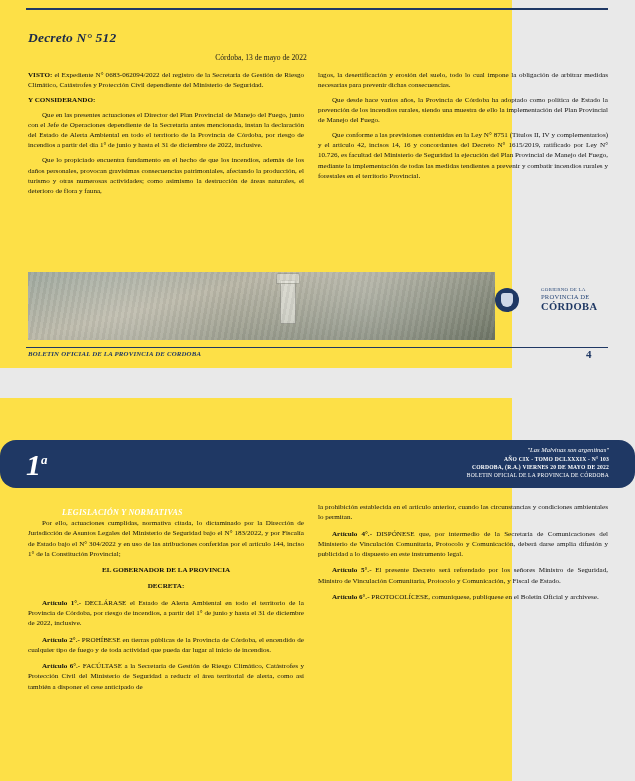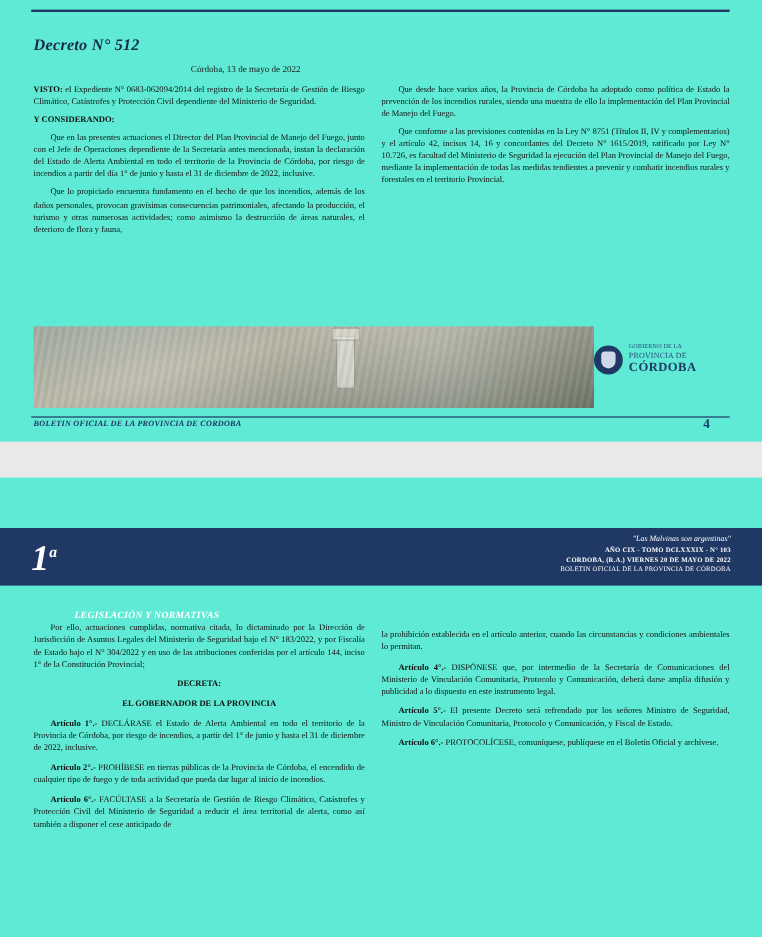--- a/index.html
+++ b/index.html
@@ -8,24 +8,24 @@
     background: #e9e9e9;
   }
   body {
     width: 635px;
     height: 781px;
     font-family: "Liberation Serif", serif;
     overflow: hidden;
     position: relative;
   }
   .page {
-    background: #5eead4;
+    background: #fde047;
     position: absolute;
     left: 0;
-    width: 635px;
+    width: 512px;
     box-sizing: border-box;
   }
 
   
   .page-top {
     top: 0;
     height: 368px;
     padding: 0;
   }
   .topbar {
@@ -43,23 +43,23 @@
     font-family: "Liberation Serif", serif;
     font-style: italic;
     font-weight: bold;
     font-size: 13.5px;
     color: #1b2a4a;
     letter-spacing: 0.2px;
   }
   .place-date {
     position: absolute;
     top: 53px;
-    left: 159px;
+    left: 186px;
     width: 150px;
-    text-align: left;
+    text-align: center;
     font-size: 7.6px;
     color: #1a1a1a;
   }
   .col {
     position: absolute;
     font-size: 7.1px;
     line-height: 1.42;
     text-align: justify;
     color: #111;
   }
@@ -108,21 +108,21 @@
     border-radius: 2px 2px 0 0;
   }
   .gov-seal {
     position: absolute;
     top: 283px;
     left: 495px;
     width: 113px;
     height: 34px;
     display: flex;
     align-items: center;
-    gap: 5px;
+    gap: 22px;
   }
   .seal-mark {
     width: 24px; height: 24px;
     border-radius: 50%;
     background: #1f3864;
     position: relative;
     flex: none;
   }
   .seal-mark:after {
     content: "";
@@ -170,20 +170,21 @@
     height: 383px;
   }
   .masthead {
     position: absolute;
     top: 42px;
     left: 0;
     width: 635px;
     height: 48px;
     background: #1f3864;
     color: #fff;
+    border-radius: 16px;
   }
   .mast-num {
     position: absolute;
     left: 26px;
     top: 5px;
     font-family: "Liberation Serif", serif;
     font-style: italic;
     font-weight: bold;
     font-size: 30px;
     line-height: 30px;
@@ -220,41 +221,42 @@
     position: absolute;
     font-size: 7.1px;
     line-height: 1.45;
     text-align: justify;
     color: #111;
   }
   .p2col p { margin: 0 0 6px 0; text-indent: 14px; }
   .p2col p.noind { text-indent: 0; }
   .p2col p.center { text-indent: 0; text-align: center; font-weight: bold; }
   .p2-left { top: 104px; left: 28px; width: 276px; margin-top: 16px; }
-  .p2-right { top: 104px; left: 318px; width: 290px; margin-top: 22px; }
+  .p2-right { top: 104px; left: 318px; width: 290px; }
 </style>
 </head>
 <body>
 
 <div class="page page-top">
 
   <div class="topbar"></div>
 
   <div class="decree-title">Decreto N° 512</div>
 
   <div class="place-date">Córdoba,  13 de mayo de 2022</div>
 
   <div class="col col-left">
-    <p class="noind"><span class="b">VISTO:</span><span> el Expediente N° 0683-062094/2014 del registro de la Secretaría de Gestión de Riesgo Climático, Catástrofes y Protección Civil dependiente del Ministerio de Seguridad.</span></p>
+    <p class="noind"><span class="b">VISTO:</span><span> el Expediente N° 0683-062094/2022 del registro de la Secretaría de Gestión de Riesgo Climático, Catástrofes y Protección Civil dependiente del Ministerio de Seguridad.</span></p>
     <p class="noind"><span class="b">Y CONSIDERANDO:</span></p>
     <p>Que en las presentes actuaciones el Director del Plan Provincial de Manejo del Fuego, junto con el Jefe de Operaciones dependiente de la Secretaría antes mencionada, instan la declaración del Estado de Alerta Ambiental en todo el territorio de la Provincia de Córdoba, por riesgo de incendios a partir del día 1° de junio y hasta el 31 de diciembre de 2022, inclusive.</p>
     <p>Que lo propiciado encuentra fundamento en el hecho de que los incendios, además de los daños personales, provocan gravísimas consecuencias patrimoniales, afectando la producción, el turismo y otras numerosas actividades; como asimismo la destrucción de áreas naturales, el deterioro de flora y fauna,</p>
   </div>
 
   <div class="col col-right">
+    <p class="noind">lagos, la desertificación y erosión del suelo, todo lo cual impone la obligación de arbitrar medidas necesarias para prevenir dichas consecuencias.</p>
     <p>Que desde hace varios años, la Provincia de Córdoba ha adoptado como política de Estado la prevención de los incendios rurales, siendo una muestra de ello la implementación del Plan Provincial de Manejo del Fuego.</p>
     <p>Que conforme a las previsiones contenidas en la Ley N° 8751 (Títulos II, IV y complementarios) y el artículo 42, incisos 14, 16 y concordantes del Decreto N° 1615/2019, ratificado por Ley N° 10.726, es facultad del Ministerio de Seguridad la ejecución del Plan Provincial de Manejo del Fuego, mediante la implementación de todas las medidas tendientes a prevenir y combatir incendios rurales y forestales en el territorio Provincial.</p>
   </div>
 
   <div class="photo">
     <div class="tower"></div>
   </div>
 
   <div class="gov-seal">
     <div class="seal-mark"></div>
@@ -278,22 +280,22 @@
     <div class="mast-right">
       <div class="quote">"Las Malvinas son argentinas"</div>
       <div class="lb">AÑO CIX - TOMO DCLXXXIX - N° 103</div>
       <div class="lb">CORDOBA, (R.A.) VIERNES 20 DE MAYO DE 2022</div>
       <div class="l">BOLETIN OFICIAL DE LA PROVINCIA DE CÓRDOBA</div>
     </div>
   </div>
 
   <div class="p2col p2-left">
     <p>Por ello, actuaciones cumplidas, normativa citada, lo dictaminado por la Dirección de Jurisdicción de Asuntos Legales del Ministerio de Seguridad bajo el N° 183/2022, y por Fiscalía de Estado bajo el N° 304/2022 y en uso de las atribuciones conferidas por el artículo 144, inciso 1° de la Constitución Provincial;</p>
+    <p class="center">EL GOBERNADOR DE LA PROVINCIA</p>
     <p class="center">DECRETA:</p>
-    <p class="center">EL GOBERNADOR DE LA PROVINCIA</p>
     <p><span class="b">Artículo 1°.-</span><span> DECLÁRASE el Estado de Alerta Ambiental en todo el territorio de la Provincia de Córdoba, por riesgo de incendios, a partir del 1° de junio y hasta el 31 de diciembre de 2022, inclusive.</span></p>
     <p><span class="b">Artículo 2°.-</span><span> PROHÍBESE en tierras públicas de la Provincia de Córdoba, el encendido de cualquier tipo de fuego y de toda actividad que pueda dar lugar al inicio de incendios.</span></p>
     <p><span class="b">Artículo 6°.-</span><span> FACÚLTASE a la Secretaría de Gestión de Riesgo Climático, Catástrofes y Protección Civil del Ministerio de Seguridad a reducir el área territorial de alerta, como así también a disponer el cese anticipado de</span></p>
   </div>
 
   <div class="p2col p2-right">
     <p class="noind">la prohibición establecida en el artículo anterior, cuando las circunstancias y condiciones ambientales lo permitan.</p>
     <p><span class="b">Artículo 4°.-</span><span> DISPÓNESE que, por intermedio de la Secretaría de Comunicaciones del Ministerio de Vinculación Comunitaria, Protocolo y Comunicación, deberá darse amplia difusión y publicidad a lo dispuesto en este instrumento legal.</span></p>
     <p><span class="b">Artículo 5°.-</span><span> El presente Decreto será refrendado por los señores Ministro de Seguridad, Ministro de Vinculación Comunitaria, Protocolo y Comunicación, y Fiscal de Estado.</span></p>
     <p><span class="b">Artículo 6°.-</span><span> PROTOCOLÍCESE, comuníquese, publíquese en el Boletín Oficial y archívese.</span></p>

